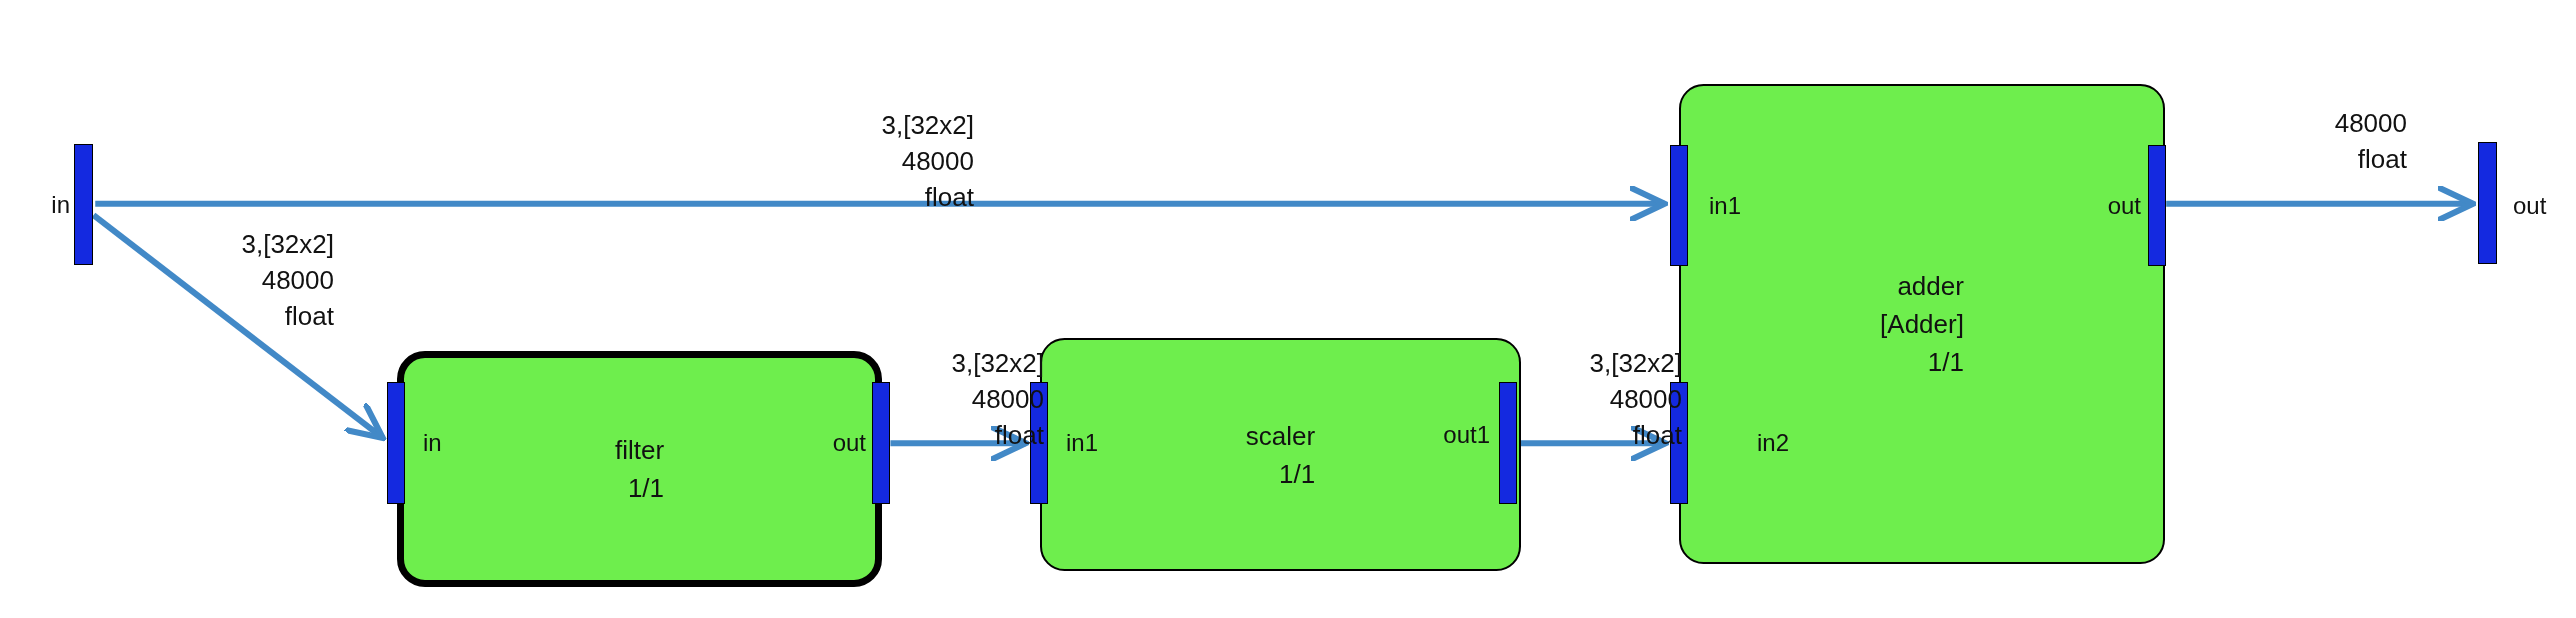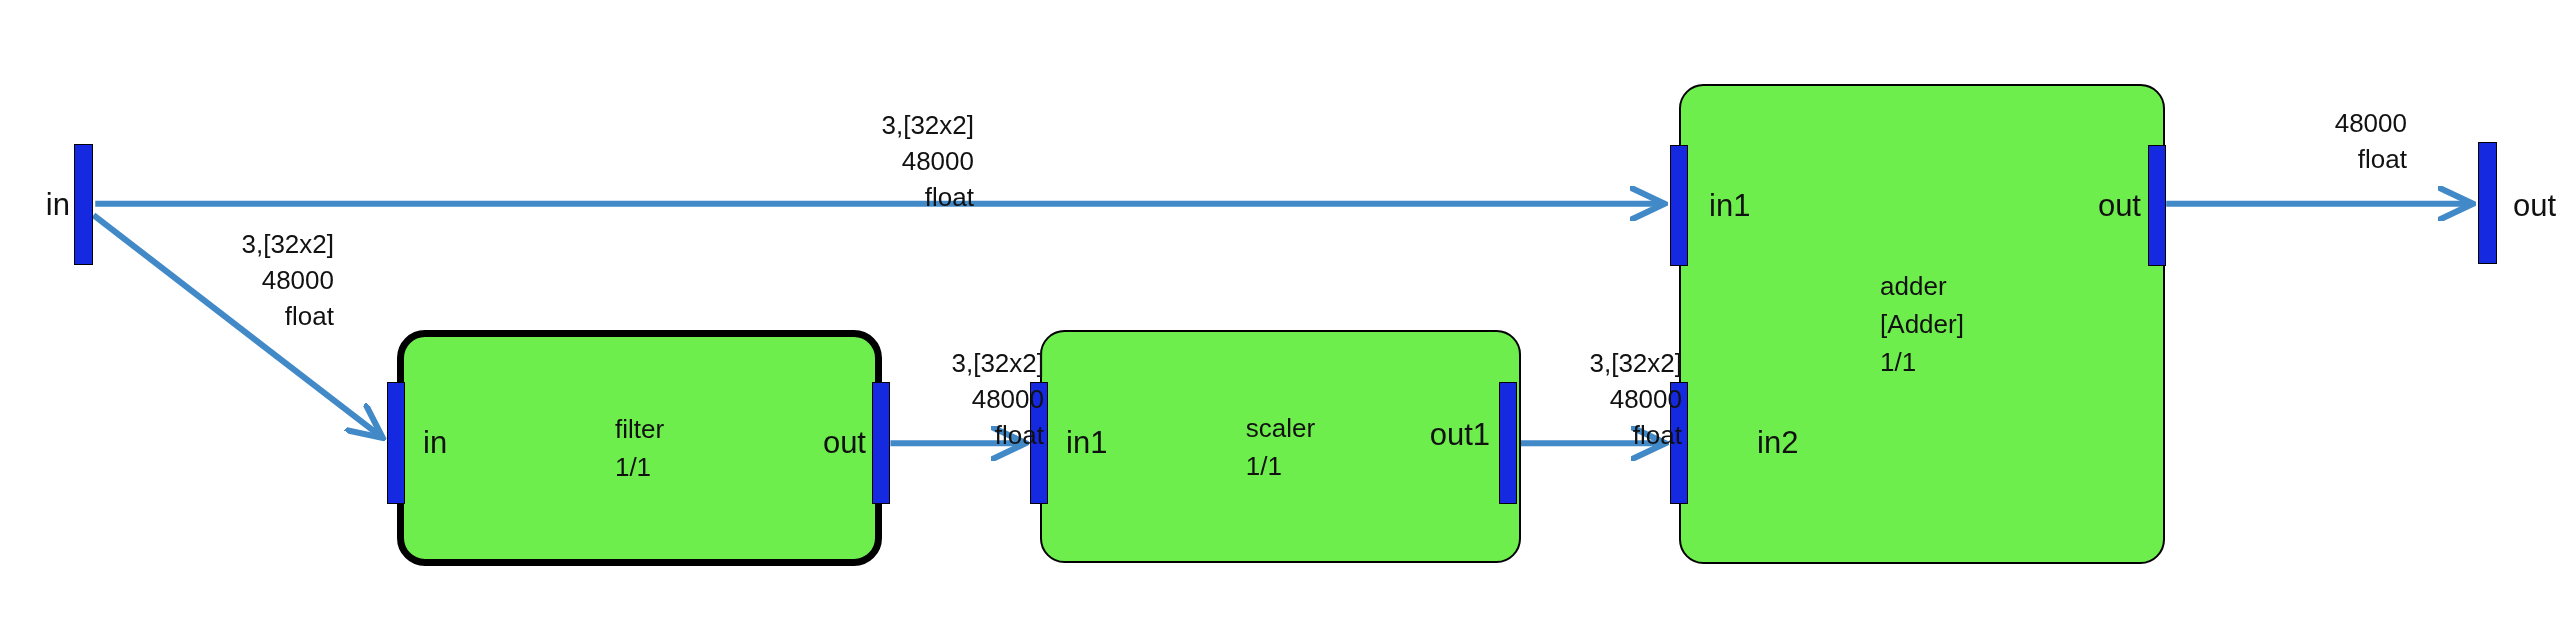--- a/index.html
+++ b/index.html
@@ -14,41 +14,41 @@
   .edges{position:absolute;left:0;top:0;z-index:1;}
   .edge-line{stroke:var(--edge,#4289c7);stroke-width:7;fill:none;}
   .node{
     position:absolute;z-index:2;
     background:var(--node-fill,#6eee4d);
     border:2.6px solid var(--border,#000);
     border-radius:24.5px;
     box-sizing:border-box;
     display:flex;align-items:center;justify-content:center;
   }
-  .node.bold{border-width:7.9px;border-radius:28px;}
+  .node.bold{border-width:7.9px;border-radius:28px;margin-top:21px;}
   .node-title{
-    text-align:left;
+    text-align:right;
     font-size:26px;line-height:38px;
     white-space:nowrap;
   }
   .port{
     position:absolute;z-index:3;
     background:var(--port-fill,#1429e0);
     border:1.7px solid #000;
     box-sizing:border-box;
   }
   .lbl{
     position:absolute;z-index:4;
     width:192px;text-align:right;
     font-size:26px;line-height:36px;
     white-space:nowrap;
   }
   .plabel{
     position:absolute;z-index:4;
-    font-size:31px;line-height:31px;
+    font-size:24px;line-height:31px;
     white-space:nowrap;
   }
   .r{text-align:right;}
 </style>
 </head>
 <body>
 
 <div class="canvas">
 
   <svg class="edges" width="2576" height="619" viewBox="0 0 2948 708">
@@ -74,21 +74,21 @@
     <div class="node-title">
       <div>filter</div>
       <div>1/1</div>
     </div>
   </div>
   <div class="port" style="left:387px;top:382px;width:18.4px;height:122px;"></div>
   <div class="plabel" style="left:423px;top:427px;">in</div>
   <div class="port" style="left:872px;top:382px;width:18.4px;height:122px;"></div>
   <div class="plabel r" style="left:786px;top:427px;width:80px;">out</div>
 
-  <div class="node" style="left:1040px;top:330px;width:481px;height:233px;">
+  <div class="node" style="left:1040px;top:338px;width:481px;height:233px;">
     <div class="node-title">
       <div>scaler</div>
       <div>1/1</div>
     </div>
   </div>
   <div class="port" style="left:1030px;top:382px;width:18.4px;height:122px;"></div>
   <div class="plabel" style="left:1066px;top:427px;">in1</div>
   <div class="port" style="left:1499px;top:382px;width:18.4px;height:122px;"></div>
   <div class="plabel r" style="left:1398px;top:419px;width:92px;">out1</div>
 

